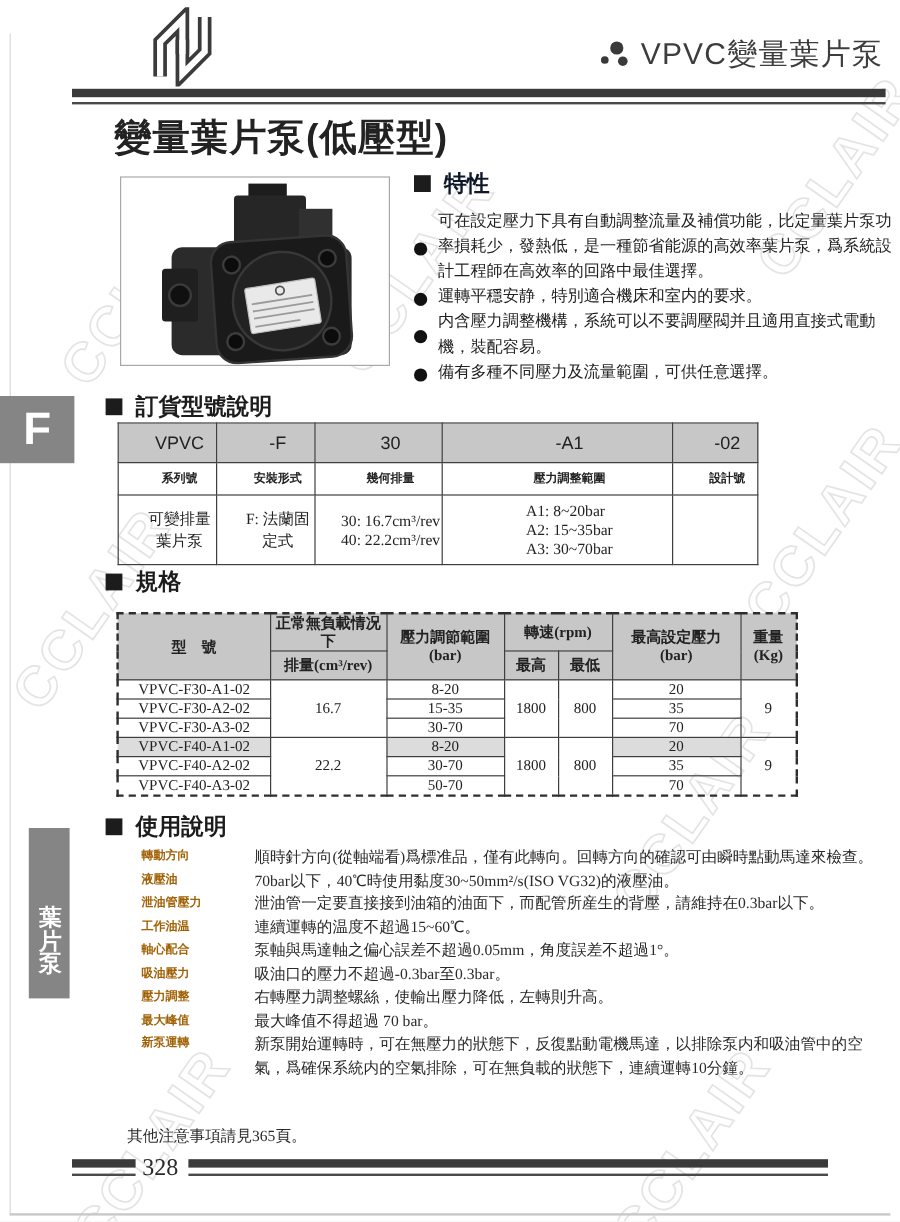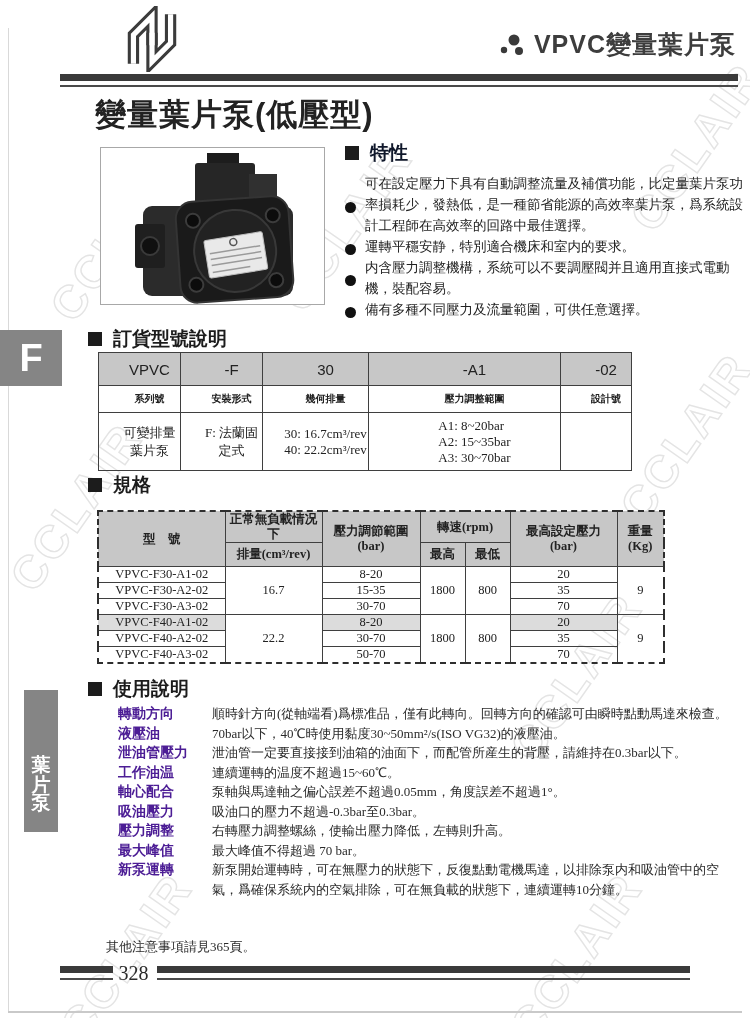--- a/index.html
+++ b/index.html
@@ -10,21 +10,21 @@
     margin:0 auto;
   }
   
   .wm {
     position:absolute; font-family:"Liberation Sans", sans-serif;
     font-weight:bold; font-size:46px; letter-spacing:3px;
     color:transparent; -webkit-text-stroke:1.4px #e4e4e4;
     transform:rotate(-55deg); white-space:nowrap; pointer-events:none;
   }
   
-  .brand-row { position:absolute; top:28px; right:14px; display:flex; align-items:center; gap:8px;font-weight:bold; }
+  .brand-row { position:absolute; top:28px; right:14px; display:flex; align-items:center; gap:8px; }
   .brand-title { font-family:"Liberation Sans", sans-serif; font-size:25px; color:#3d3d3d; letter-spacing:1px; }
   .hdr-bar-thick { position:absolute; left:60px; top:74px; width:678px; height:7px; background:#3a3a3a; }
   .hdr-bar-thin  { position:absolute; left:60px; top:85px; width:678px; height:2px; background:#4a4a4a; }
   .main-title {
     position:absolute; left:95px; top:94px; font-family:"Liberation Sans", sans-serif;
     font-weight:bold; font-size:31px; color:#222; letter-spacing:1px;
   }
   
   .photo-box { position:absolute; left:100px; top:147px; width:225px; height:158px; border:1px solid #a8a8a8; background:#fff; }
   
@@ -52,21 +52,21 @@
   .spec-wrap { position:absolute; left:97px; top:510px; }
   .spec-table { border-collapse:collapse; table-layout:fixed; width:566px; border:2px dashed #2e2e2e; }
   .spec-table th, .spec-table td { border:1px solid #3f3f3f; text-align:center; vertical-align:middle; font-size:12.5px; color:#222; }
   .spec-table th { background:#c7c7c7; font-weight:bold; line-height:15px; height:24px; }
   .spec-table td { height:16px; }
   .spec-table .shaded { background:#dcdcdc; }
   
   .usage-list { position:absolute; left:118px; top:704px; width:622px; }
   .usage-entry { display:flex; gap:14px; line-height:19.5px; }
   .usage-label { width:80px; flex:0 0 auto; font-family:Liberation Sans, sans-serif;
-    font-weight:bold; font-size:14px; color:#4c1d95; }
+    font-weight:bold; font-size:10px; color:#a16207; }
   .usage-text { flex:1; font-size:13px; color:#2a2a2a; }
   .footnote { position:absolute; left:106px; top:938px; font-size:13px; color:#2a2a2a; }
   
   .side-tab { position:absolute; left:24px; top:690px; width:34px; height:142px; background:#858585;
     display:flex; align-items:center; justify-content:center;
     writing-mode:vertical-rl; text-orientation:upright;
     font-family:"Liberation Sans", sans-serif; font-weight:bold; font-size:19px;
     color:#fff; letter-spacing:20px; padding-top:14px; }
   
   .ft-bar-l  { position:absolute; left:60px;  top:966px; width:53px;  height:7px; background:#3a3a3a; }

